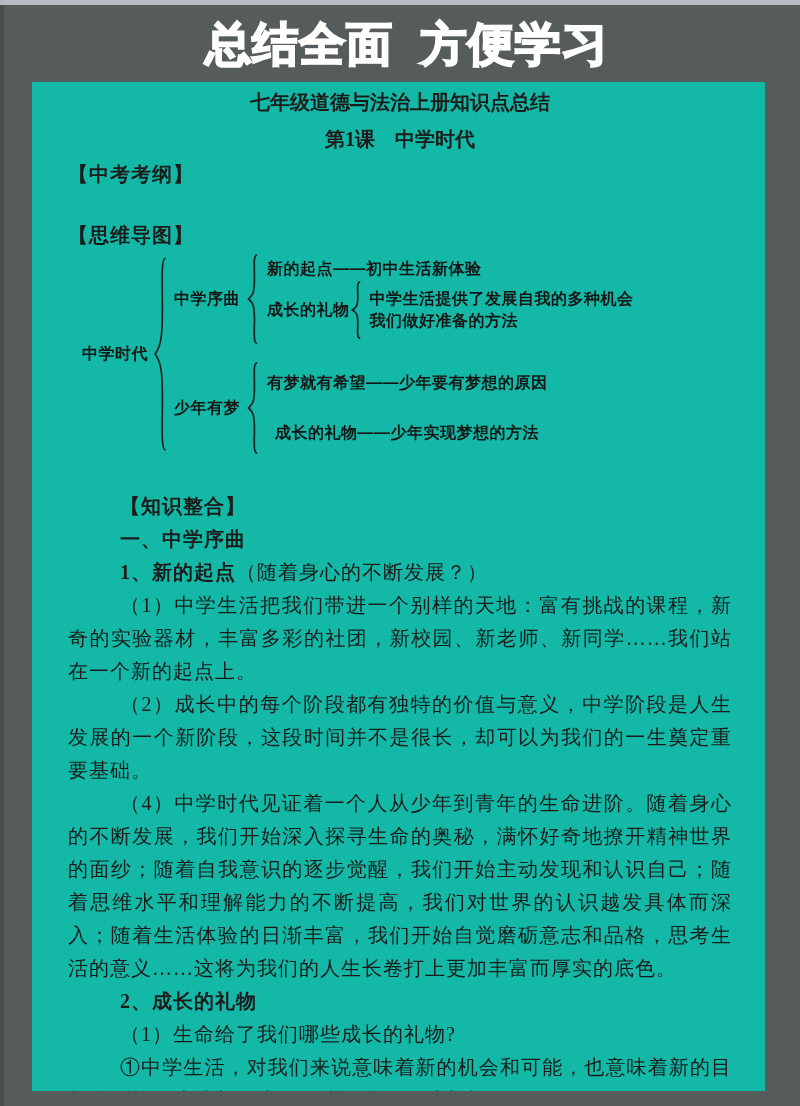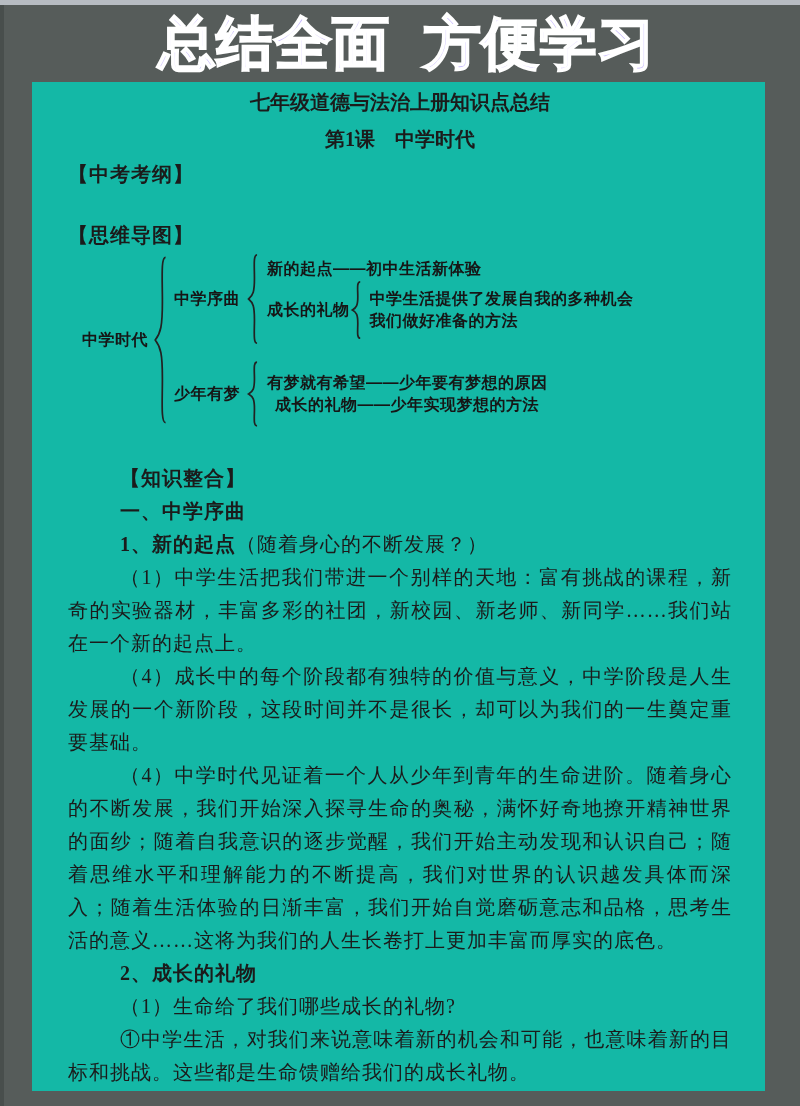--- a/index.html
+++ b/index.html
@@ -16,24 +16,24 @@
   }
   .left-edge{
     position:absolute;top:5px;left:0;width:4px;height:1101px;
     background:#484e4c;
   }
   .banner{
     position:absolute;top:5px;left:0;width:800px;height:77px;
     display:flex;align-items:center;justify-content:center;
   }
   .banner-title{
-    color:#c4b5fd;
+    color:#fde047;
     font-family:"Liberation Sans","DejaVu Sans",sans-serif;
     font-weight:900;
-    font-size:57px;
+    font-size:46px;
     line-height:1;
     white-space:pre;
     -webkit-text-stroke:2px #ffffff;
     letter-spacing:1px;
     padding-left:14px;
   }
   .page{
     position:absolute;left:32px;top:82px;
     width:733px;height:1009px;
     background:#14b8a6;
@@ -82,21 +82,21 @@
     color:#161616;
     letter-spacing:0.5px;
   }
   .mm-row{display:flex;align-items:center;}
   .mm-col{display:flex;flex-direction:column;}
   .mm-root-label{white-space:nowrap;padding-right:4px;}
   .mm-label{white-space:nowrap;padding:0 6px 0 6px;}
   .mm-line{white-space:nowrap;padding-left:8px;}
   .mm-line.indent2{padding-left:16px;}
   .pad-v1{padding:6px 0;}
-  .pad-v2{padding:12px 0;}
+  .pad-v2{padding:12px 0;gap:28px;}
   .gap-branch{row-gap:14px;}
   .brace{display:block;flex:0 0 auto;}
   .brace path{stroke:#222;fill:none;stroke-width:1.7;vector-effect:non-scaling-stroke;}
   .brace-big{width:16px;align-self:stretch;height:auto;}
   .brace-md{width:13px;align-self:stretch;height:auto;}
   .brace-sm{width:12px;align-self:stretch;height:auto;}
 </style>
 </head>
 <body>
 
@@ -158,21 +158,21 @@
     </div>
   </div>
 
   <div class="sec-head ind">【知识整合】</div>
 
   <div class="body-line bold">一、中学序曲</div>
 
   <div class="body-line"><span class="bold">1、新的起点</span><span>（随着身心的不断发展？）</span></div>
 
   <p class="body-par">（1）中学生活把我们带进一个别样的天地：富有挑战的课程，新奇的实验器材，丰富多彩的社团，新校园、新老师、新同学……我们站在一个新的起点上。</p>
-  <p class="body-par">（4）成长中的每个阶段都有独特的价值与意义，中学阶段是人生发展的一个新阶段，这段时间并不是很长，却可以为我们的一生奠定重要基础。</p>
+  <p class="body-par">（2）成长中的每个阶段都有独特的价值与意义，中学阶段是人生发展的一个新阶段，这段时间并不是很长，却可以为我们的一生奠定重要基础。</p>
   <p class="body-par">（4）中学时代见证着一个人从少年到青年的生命进阶。随着身心的不断发展，我们开始深入探寻生命的奥秘，满怀好奇地撩开精神世界的面纱；随着自我意识的逐步觉醒，我们开始主动发现和认识自己；随着思维水平和理解能力的不断提高，我们对世界的认识越发具体而深入；随着生活体验的日渐丰富，我们开始自觉磨砺意志和品格，思考生活的意义……这将为我们的人生长卷打上更加丰富而厚实的底色。</p>
 
   <div class="body-line bold">2、成长的礼物</div>
 
   <p class="body-par">（1）生命给了我们哪些成长的礼物?</p>
   <p class="body-par">①中学生活，对我们来说意味着新的机会和可能，也意味着新的目标和挑战。这些都是生命馈赠给我们的成长礼物。</p>
 
 </div>
 
 </body></html>

